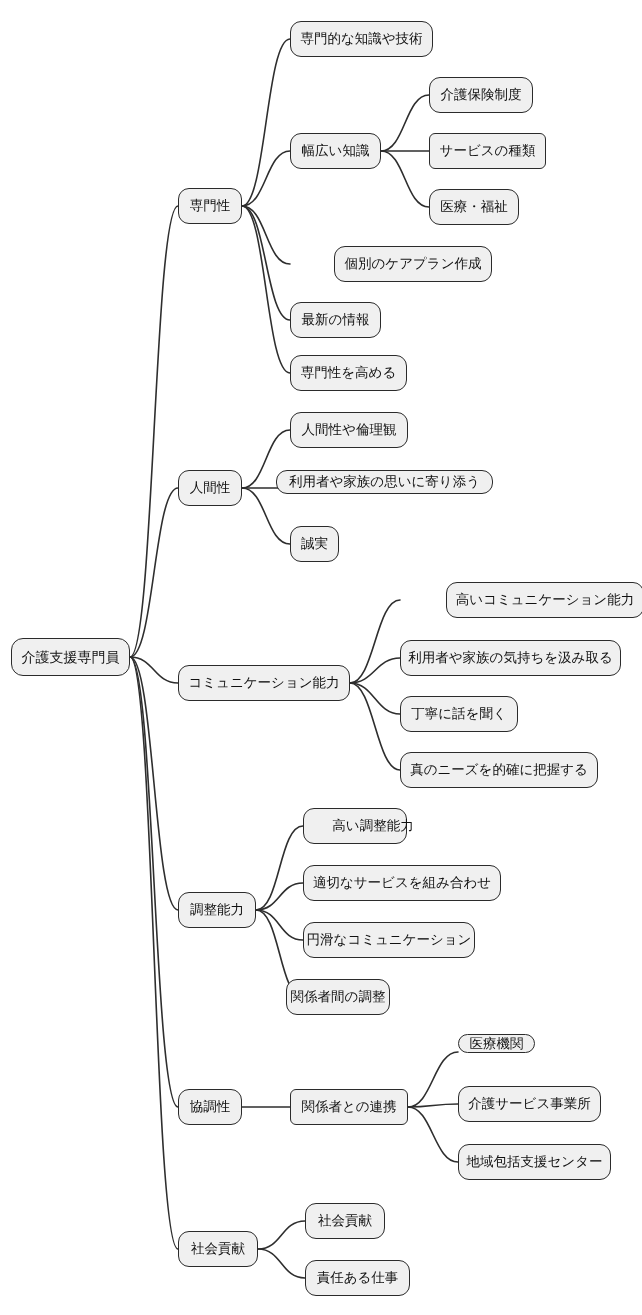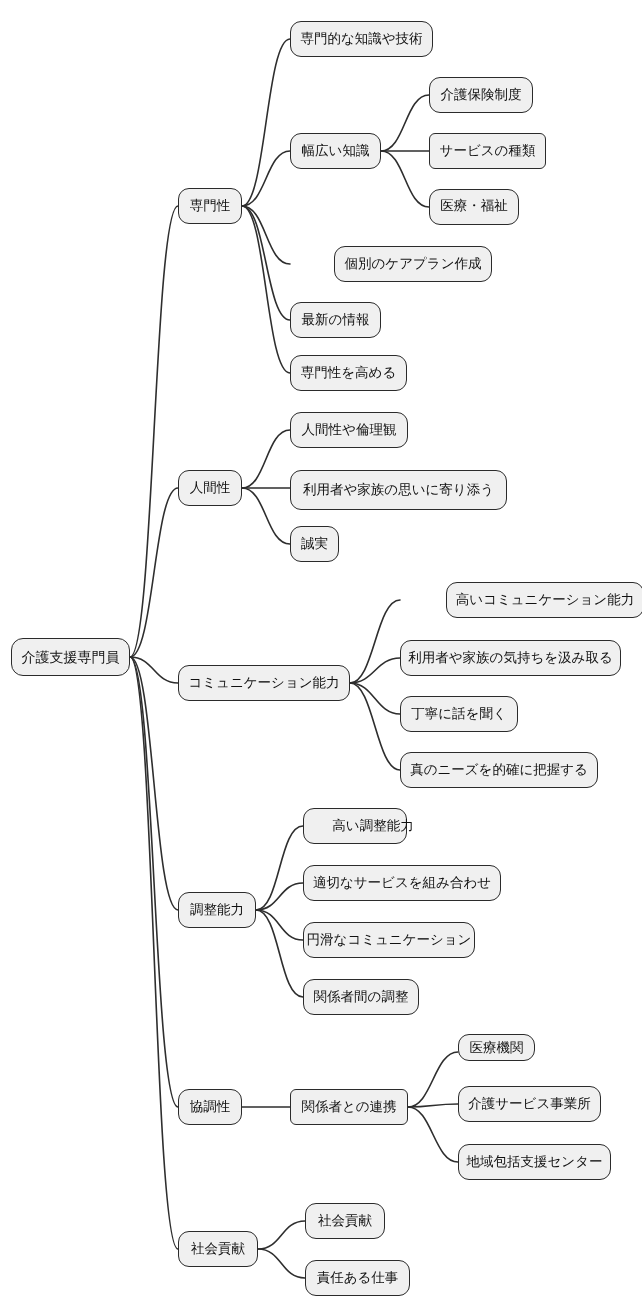--- a/index.html
+++ b/index.html
@@ -64,40 +64,40 @@
       <path d="M258,1249 C282,1249 281,1221 305,1221"></path>
       <path d="M258,1249 C282,1249 281,1278 305,1278"></path>
     </svg>
   <div id="nodes">
       <div class="node root" style="left: 11px; top: 638px; width: 119px; height: 38px;">介護支援専門員</div>
       <div class="node" style="left: 178px; top: 188px; width: 64px; height: 36px;">専門性</div>
       <div class="node" style="left: 290px; top: 21px; width: 143px; height: 36px;">専門的な知識や技術</div>
       <div class="node" style="left: 290px; top: 133px; width: 91px; height: 36px;">幅広い知識</div>
       <div class="node" style="left: 429px; top: 77px; width: 104px; height: 36px;">介護保険制度</div>
       <div class="node" style="left: 429px; top: 133px; width: 117px; height: 36px; border-radius: 6px;">サービスの種類</div>
-      <div class="node" style="left: 429px; top: 189px; width: 90px; height: 36px; font-family: Liberation Mono, monospace;">医療・福祉</div>
+      <div class="node" style="left: 429px; top: 189px; width: 90px; height: 36px;">医療・福祉</div>
       <div class="node" style="left: 290px; top: 246px; width: 158px; height: 36px; margin-left: 44px;">個別のケアプラン作成</div>
       <div class="node" style="left: 290px; top: 302px; width: 91px; height: 36px;">最新の情報</div>
       <div class="node" style="left: 290px; top: 355px; width: 117px; height: 36px;">専門性を高める</div>
       <div class="node" style="left: 178px; top: 470px; width: 64px; height: 36px;">人間性</div>
       <div class="node" style="left: 290px; top: 412px; width: 118px; height: 36px;">人間性や倫理観</div>
-      <div class="node" style="left: 290px; top: 470px; width: 217px; height: 40px;">利用者や家族の思いに寄り添う</div>
+      <div class="node" style="left: 276px; top: 470px; width: 217px; height: 24px;">利用者や家族の思いに寄り添う</div>
       <div class="node" style="left: 290px; top: 526px; width: 49px; height: 36px;">誠実</div>
       <div class="node" style="left: 178px; top: 665px; width: 172px; height: 36px;">コミュニケーション能力</div>
       <div class="node" style="left: 400px; top: 582px; width: 198px; height: 36px; margin-left: 46px;">高いコミュニケーション能力</div>
       <div class="node" style="left: 400px; top: 640px; width: 221px; height: 36px;">利用者や家族の気持ちを汲み取る</div>
       <div class="node" style="left: 400px; top: 696px; width: 118px; height: 36px;">丁寧に話を聞く</div>
       <div class="node" style="left: 400px; top: 752px; width: 198px; height: 36px;">真のニーズを的確に把握する</div>
       <div class="node" style="left: 178px; top: 892px; width: 78px; height: 36px;">調整能力</div>
       <div class="node" style="left: 303px; top: 808px; width: 104px; height: 36px; padding-left: 36px;">高い調整能力</div>
       <div class="node" style="left: 303px; top: 865px; width: 198px; height: 36px; text-align: right;">適切なサービスを組み合わせ</div>
       <div class="node" style="left: 303px; top: 922px; width: 172px; height: 36px;">円滑なコミュニケーション</div>
-      <div class="node" style="left: 303px; top: 979px; width: 116px; height: 36px;">関係者間の調整</div>
+      <div class="node" style="left: 286px; top: 979px; width: 104px; height: 36px;">関係者間の調整</div>
       <div class="node" style="left: 178px; top: 1089px; width: 64px; height: 36px;">協調性</div>
       <div class="node" style="left: 290px; top: 1089px; width: 118px; height: 36px; border-radius: 6px;">関係者との連携</div>
-      <div class="node" style="left: 458px; top: 1034px; width: 77px; height: 27px;">医療機関</div>
+      <div class="node" style="left: 458px; top: 1034px; width: 77px; height: 19px;">医療機関</div>
       <div class="node" style="left: 458px; top: 1086px; width: 143px; height: 36px;">介護サービス事業所</div>
       <div class="node" style="left: 458px; top: 1144px; width: 153px; height: 36px;">地域包括支援センター</div>
       <div class="node" style="left: 178px; top: 1231px; width: 80px; height: 36px;">社会貢献</div>
       <div class="node" style="left: 305px; top: 1203px; width: 80px; height: 36px;">社会貢献</div>
       <div class="node" style="left: 305px; top: 1260px; width: 105px; height: 36px;">責任ある仕事</div>
     </div>
 </div>
 
 </body></html>

